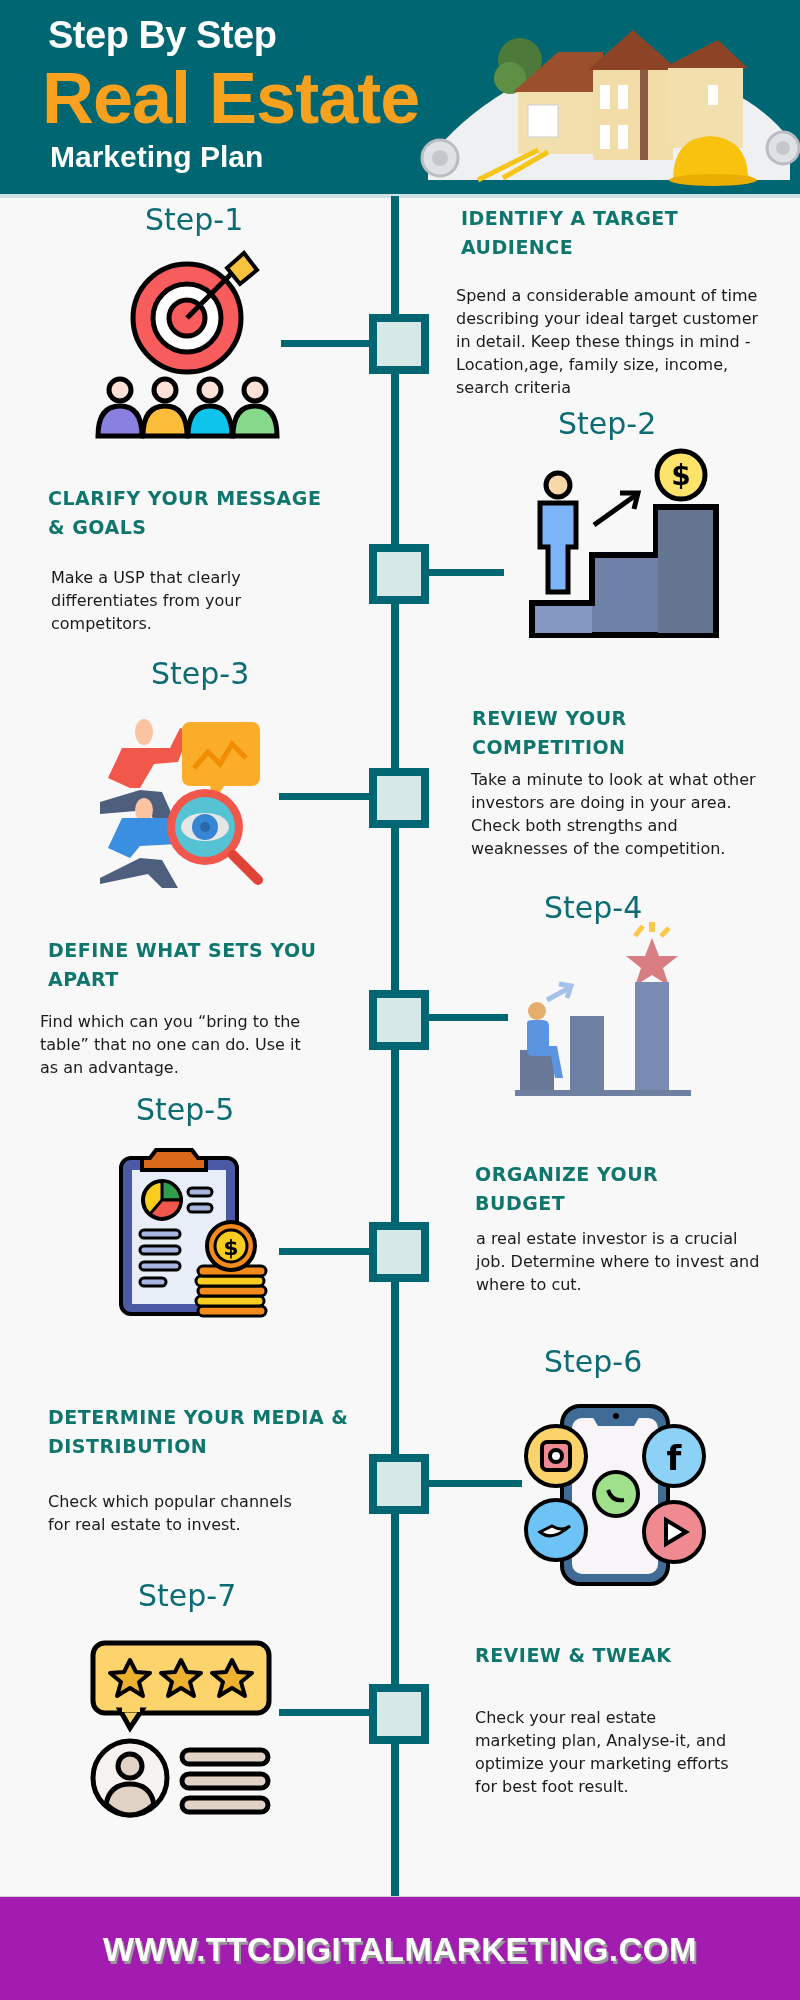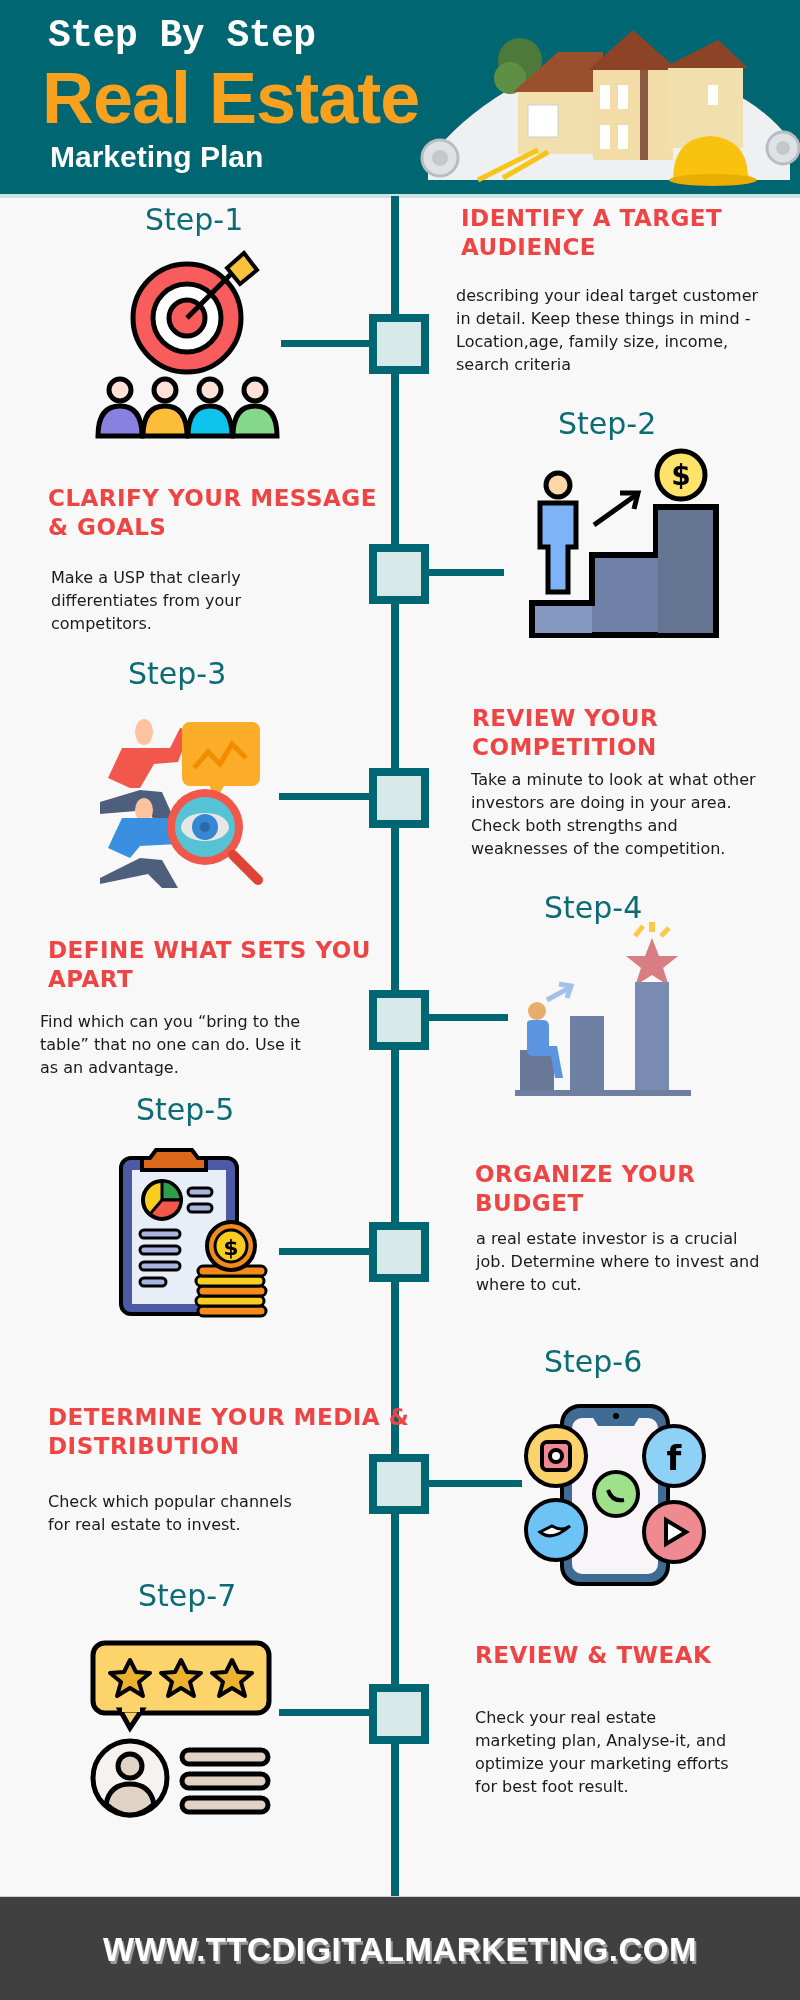--- a/index.html
+++ b/index.html
@@ -1,36 +1,36 @@
 <!DOCTYPE html>
 <html><head>
 <meta charset="utf-8">
 <style>
   * { box-sizing: border-box; margin: 0; padding: 0; }
   html, body { width: 800px; height: 2000px; overflow: hidden; background: #f8f8f8; }
   body { position: relative; font-family: "DejaVu Sans", sans-serif; color: #1a1a1a; }
 
   .header { position: absolute; left: 0; top: 0; width: 800px; height: 196px; background: #006672; overflow: hidden; }
-  .header .sub1 { position: absolute; left: 48px; top: 14px; font-family: Liberation Mono, monospace; font-weight: bold; font-size: 38px; color: #ffffff; letter-spacing: -0.5px; }
+  .header .sub1 { position: absolute; left: 48px; top: 14px; font-family: Liberation Sans, sans-serif; font-weight: bold; font-size: 38px; color: #ffffff; letter-spacing: -0.5px; }
   .header .main { position: absolute; left: 42px; top: 58px; font-family: "Liberation Sans", sans-serif; font-weight: bold; font-size: 72px; color: #f8a11e; letter-spacing: -1px; line-height: 80px; }
   .header .sub2 { position: absolute; left: 50px; top: 140px; font-family: "Liberation Sans", sans-serif; font-weight: bold; font-size: 30px; color: #ffffff; }
   .header .house { position: absolute; left: 418px; top: 30px; width: 382px; height: 160px; }
   .header-rule { position: absolute; left: 0; top: 194px; width: 800px; height: 4px; background: #cfe1e3; }
 
   .timeline { position: absolute; left: 391px; top: 196px; width: 8px; height: 1700px; background: #006672; }
   .node { position: absolute; width: 60px; height: 60px; background: #d6e8e8; border: 8px solid #006672; }
   .connector { position: absolute; height: 7px; background: #006672; }
 
   .step-label { position: absolute; font-family: "DejaVu Sans", sans-serif; font-size: 30px; color: #0d6b74; }
-  .title { position: absolute; font-family: "DejaVu Sans", sans-serif; font-weight: bold; font-size: 23px; line-height: 29px; color: #ef4444; letter-spacing: 0.5px; text-transform: uppercase; }
+  .title { position: absolute; font-family: "DejaVu Sans", sans-serif; font-weight: bold; font-size: 19px; line-height: 29px; color: #0f766e; letter-spacing: 0.5px; text-transform: uppercase; }
   .desc { position: absolute; font-family: "DejaVu Sans", sans-serif; font-size: 16px; line-height: 23px; color: #1a1a1a; }
 
   .icon { position: absolute; }
 
-  .footer { position: absolute; left: 0; top: 1896px; width: 800px; height: 104px; background: #404040; border-top: 1px solid #cfcfcf; }
+  .footer { position: absolute; left: 0; top: 1896px; width: 800px; height: 104px; background: #a21caf; border-top: 1px solid #cfcfcf; }
   .footer .url { position: absolute; left: 0; top: 34px; width: 800px; text-align: center; font-family: "Liberation Sans", sans-serif; font-weight: bold; font-size: 33px; color: #ffffff; letter-spacing: 0.5px; text-shadow: 2px 3px 0 #9a9a9a; }
 </style>
 </head>
 <body>
 
 <div class="header">
   <div class="sub1">Step By Step</div>
   <div class="main">Real Estate</div>
   <div class="sub2">Marketing Plan</div>
   <svg class="house" viewBox="0 0 382 160">
@@ -88,20 +88,21 @@
       <path d="M96 188 Q96 158 118 158 Q140 158 140 188 Z" fill="#0fc4ec"></path>
     <circle cx="163" cy="142" r="11" fill="#fde0d6"></circle>
       <path d="M141 188 Q141 158 163 158 Q185 158 185 188 Z" fill="#86d98a"></path>
   </g>
 </svg>
 <div class="title" style="left:461px; top:204px;">
   <div>IDENTIFY A TARGET</div>
   <div>AUDIENCE</div>
 </div>
 <div class="desc" style="left:456px; top:284px;">
+  <div>Spend a considerable amount of time</div>
   <div>describing your ideal target customer</div>
   <div>in detail. Keep these things in mind -</div>
   <div>Location,age, family size, income,</div>
   <div>search criteria</div>
 </div>
 
 <div class="connector" style="left:410px; top:569px; width:94px;"></div>
 <div class="node" style="left:369px; top:544px;"></div>
 <div class="step-label" style="left:558px; top:406px;">Step-2</div>
 <svg class="icon" style="left:528px; top:447px; width:195px; height:192px;" viewBox="0 0 195 192">
@@ -120,21 +121,21 @@
   <div>&amp; GOALS</div>
 </div>
 <div class="desc" style="left:51px; top:566px;">
   <div>Make a USP that clearly</div>
   <div>differentiates from your</div>
   <div>competitors.</div>
 </div>
 
 <div class="connector" style="left:279px; top:793px; width:100px;"></div>
 <div class="node" style="left:369px; top:768px;"></div>
-<div class="step-label" style="left:128px; top:656px;">Step-3</div>
+<div class="step-label" style="left:151px; top:656px;">Step-3</div>
 <svg class="icon" style="left:100px; top:718px; width:166px; height:170px;" viewBox="0 0 166 170">
   <ellipse cx="44" cy="14" rx="9" ry="13" fill="#fcc3a0"></ellipse>
   <path d="M8 60 L22 30 L70 30 L80 10 L90 12 L78 44 L54 46 L40 70 L30 70 Z" fill="#f1574b"></path>
   <path d="M0 84 L40 72 L62 74 L78 110 L60 112 L48 92 L0 96 Z" fill="#4e5f7d"></path>
   <ellipse cx="44" cy="92" rx="9" ry="12" fill="#fcc3a0"></ellipse>
   <path d="M8 130 L22 100 L70 100 L78 126 L40 128 L30 140 Z" fill="#3a8fe0"></path>
   <path d="M0 160 L40 140 L62 142 L78 170 L62 170 L48 156 L0 166 Z" fill="#4e5f7d"></path>
   <rect x="82" y="4" width="78" height="64" rx="8" fill="#fbad2a"></rect>
   <polygon points="110,68 124,68 114,84" fill="#fbad2a"></polygon>
   <polyline points="94,50 108,34 120,46 132,26 146,40" fill="none" stroke="#f28c00" stroke-width="5"></polyline>

